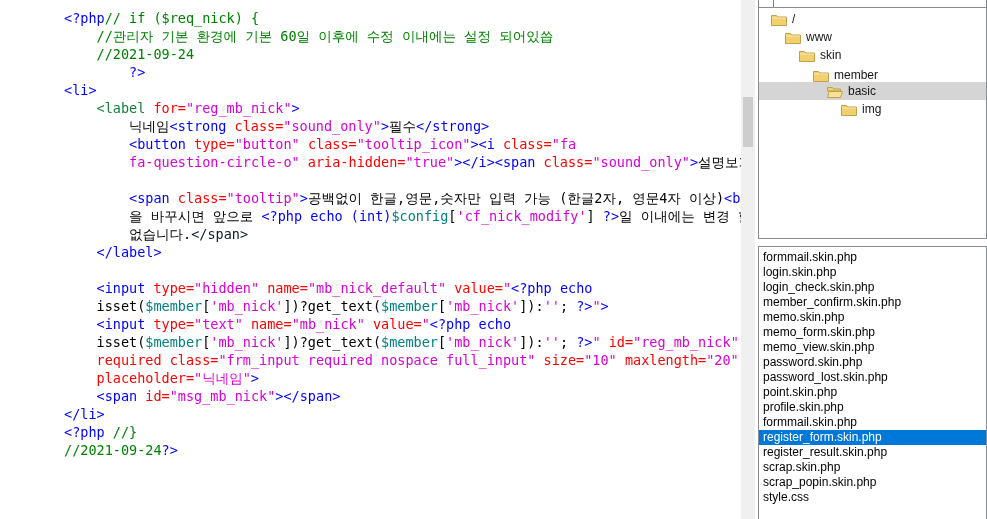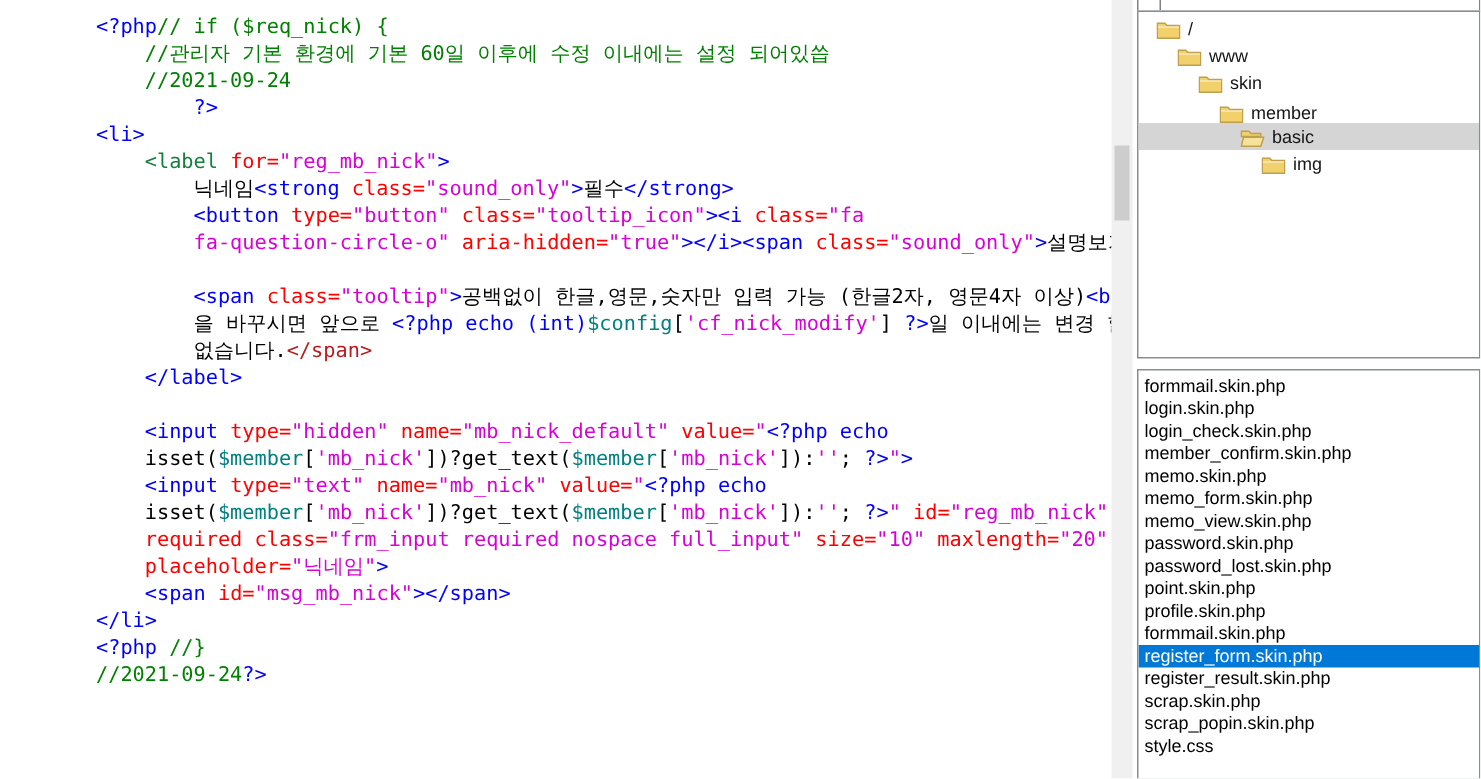--- a/index.html
+++ b/index.html
@@ -38,21 +38,21 @@
         <div class="code-line"><span style="color: rgb(0, 128, 0);">    //2021-09-24</span></div>
         <div class="code-line"><span style="color: rgb(0, 0, 0);">        </span><span style="color: rgb(0, 0, 255);">?&gt;</span></div>
         <div class="code-line"><span style="color: rgb(0, 0, 255);">&lt;li&gt;</span></div>
         <div class="code-line"><span style="color: rgb(0, 0, 0);">    </span><span style="color: #15803d;">&lt;label </span><span style="color: rgb(255, 0, 0);">for=</span><span style="color: rgb(216, 0, 216);">"reg_mb_nick"</span><span style="color: rgb(0, 0, 255);">&gt;</span></div>
         <div class="code-line"><span style="color: rgb(0, 0, 0);">        닉네임</span><span style="color: rgb(0, 0, 255);">&lt;strong </span><span style="color: rgb(255, 0, 0);">class=</span><span style="color: rgb(216, 0, 216);">"sound_only"</span><span style="color: rgb(0, 0, 255);">&gt;</span><span style="color: rgb(0, 0, 0);">필수</span><span style="color: rgb(0, 0, 255);">&lt;/strong&gt;</span></div>
         <div class="code-line"><span style="color: rgb(0, 0, 0);">        </span><span style="color: rgb(0, 0, 255);">&lt;button </span><span style="color: rgb(255, 0, 0);">type=</span><span style="color: rgb(216, 0, 216);">"button"</span><span style="color: rgb(0, 0, 0);"> </span><span style="color: rgb(255, 0, 0);">class=</span><span style="color: rgb(216, 0, 216);">"tooltip_icon"</span><span style="color: rgb(0, 0, 255);">&gt;&lt;i </span><span style="color: rgb(255, 0, 0);">class=</span><span style="color: rgb(216, 0, 216);">"fa</span></div>
         <div class="code-line"><span style="color: rgb(0, 0, 0);">        </span><span style="color: rgb(216, 0, 216);">fa-question-circle-o"</span><span style="color: rgb(0, 0, 0);"> </span><span style="color: rgb(255, 0, 0);">aria-hidden=</span><span style="color: rgb(216, 0, 216);">"true"</span><span style="color: rgb(0, 0, 255);">&gt;&lt;/i&gt;&lt;span </span><span style="color: rgb(255, 0, 0);">class=</span><span style="color: rgb(216, 0, 216);">"sound_only"</span><span style="color: rgb(0, 0, 255);">&gt;</span><span style="color: rgb(0, 0, 0);">설명보기</span></div>
         <div class="code-line"><span style="color: rgb(0, 0, 0);">        </span></div>
         <div class="code-line"><span style="color: rgb(0, 0, 0);">        </span><span style="color: rgb(0, 0, 255);">&lt;span </span><span style="color: rgb(255, 0, 0);">class=</span><span style="color: rgb(216, 0, 216);">"tooltip"</span><span style="color: rgb(0, 0, 255);">&gt;</span><span style="color: rgb(0, 0, 0);">공백없이 한글,영문,숫자만 입력 가능 (한글2자, 영문4자 이상)</span><span style="color: rgb(0, 0, 255);">&lt;br&gt;</span></div>
         <div class="code-line"><span style="color: rgb(0, 0, 0);">        을 바꾸시면 앞으로 </span><span style="color: rgb(0, 0, 255);">&lt;?php echo (int)</span><span style="color: rgb(0, 128, 128);">$config</span><span style="color: rgb(0, 0, 0);">[</span><span style="color: rgb(216, 0, 216);">'cf_nick_modify'</span><span style="color: rgb(0, 0, 0);">] </span><span style="color: rgb(0, 0, 255);">?&gt;</span><span style="color: rgb(0, 0, 0);">일 이내에는 변경 할 수</span></div>
-        <div class="code-line"><span style="color: rgb(0, 0, 0);">        없습니다.</span><span style="color: #b91c1c;">&lt;/span&gt;</span></div>
+        <div class="code-line"><span style="color: rgb(0, 0, 0);">        없습니다.</span><span style="color: #0f172a;">&lt;/span&gt;</span></div>
         <div class="code-line"><span style="color: rgb(0, 0, 0);">    </span><span style="color: rgb(0, 0, 255);">&lt;/label&gt;</span></div>
         <div class="code-line"> </div>
         <div class="code-line"><span style="color: rgb(0, 0, 0);">    </span><span style="color: rgb(0, 0, 255);">&lt;input </span><span style="color: rgb(255, 0, 0);">type=</span><span style="color: rgb(216, 0, 216);">"hidden"</span><span style="color: rgb(0, 0, 0);"> </span><span style="color: rgb(255, 0, 0);">name=</span><span style="color: rgb(216, 0, 216);">"mb_nick_default"</span><span style="color: rgb(0, 0, 0);"> </span><span style="color: rgb(255, 0, 0);">value=</span><span style="color: rgb(216, 0, 216);">"</span><span style="color: rgb(0, 0, 255);">&lt;?php echo</span></div>
         <div class="code-line"><span style="color: rgb(0, 0, 0);">    isset(</span><span style="color: rgb(0, 128, 128);">$member</span><span style="color: rgb(0, 0, 0);">[</span><span style="color: rgb(216, 0, 216);">'mb_nick'</span><span style="color: rgb(0, 0, 0);">])?get_text(</span><span style="color: rgb(0, 128, 128);">$member</span><span style="color: rgb(0, 0, 0);">[</span><span style="color: rgb(216, 0, 216);">'mb_nick'</span><span style="color: rgb(0, 0, 0);">]):</span><span style="color: rgb(216, 0, 216);">''</span><span style="color: rgb(0, 0, 0);">; </span><span style="color: rgb(0, 0, 255);">?&gt;</span><span style="color: rgb(216, 0, 216);">"</span><span style="color: rgb(0, 0, 255);">&gt;</span></div>
         <div class="code-line"><span style="color: rgb(0, 0, 0);">    </span><span style="color: rgb(0, 0, 255);">&lt;input </span><span style="color: rgb(255, 0, 0);">type=</span><span style="color: rgb(216, 0, 216);">"text"</span><span style="color: rgb(0, 0, 0);"> </span><span style="color: rgb(255, 0, 0);">name=</span><span style="color: rgb(216, 0, 216);">"mb_nick"</span><span style="color: rgb(0, 0, 0);"> </span><span style="color: rgb(255, 0, 0);">value=</span><span style="color: rgb(216, 0, 216);">"</span><span style="color: rgb(0, 0, 255);">&lt;?php echo</span></div>
         <div class="code-line"><span style="color: rgb(0, 0, 0);">    isset(</span><span style="color: rgb(0, 128, 128);">$member</span><span style="color: rgb(0, 0, 0);">[</span><span style="color: rgb(216, 0, 216);">'mb_nick'</span><span style="color: rgb(0, 0, 0);">])?get_text(</span><span style="color: rgb(0, 128, 128);">$member</span><span style="color: rgb(0, 0, 0);">[</span><span style="color: rgb(216, 0, 216);">'mb_nick'</span><span style="color: rgb(0, 0, 0);">]):</span><span style="color: rgb(216, 0, 216);">''</span><span style="color: rgb(0, 0, 0);">; </span><span style="color: rgb(0, 0, 255);">?&gt;</span><span style="color: rgb(216, 0, 216);">"</span><span style="color: rgb(0, 0, 0);"> </span><span style="color: rgb(255, 0, 0);">id=</span><span style="color: rgb(216, 0, 216);">"reg_mb_nick"</span></div>
         <div class="code-line"><span style="color: rgb(0, 0, 0);">    </span><span style="color: rgb(255, 0, 0);">required </span><span style="color: rgb(255, 0, 0);">class=</span><span style="color: rgb(216, 0, 216);">"frm_input required nospace full_input"</span><span style="color: rgb(0, 0, 0);"> </span><span style="color: rgb(255, 0, 0);">size=</span><span style="color: rgb(216, 0, 216);">"10"</span><span style="color: rgb(0, 0, 0);"> </span><span style="color: rgb(255, 0, 0);">maxlength=</span><span style="color: rgb(216, 0, 216);">"20"</span></div>
         <div class="code-line"><span style="color: rgb(0, 0, 0);">    </span><span style="color: rgb(255, 0, 0);">placeholder=</span><span style="color: rgb(216, 0, 216);">"닉네임"</span><span style="color: rgb(0, 0, 255);">&gt;</span></div>
         <div class="code-line"><span style="color: rgb(0, 0, 0);">    </span><span style="color: rgb(0, 0, 255);">&lt;span </span><span style="color: rgb(255, 0, 0);">id=</span><span style="color: rgb(216, 0, 216);">"msg_mb_nick"</span><span style="color: rgb(0, 0, 255);">&gt;&lt;/span&gt;</span></div>
         <div class="code-line"><span style="color: rgb(0, 0, 255);">&lt;/li&gt;</span></div>

